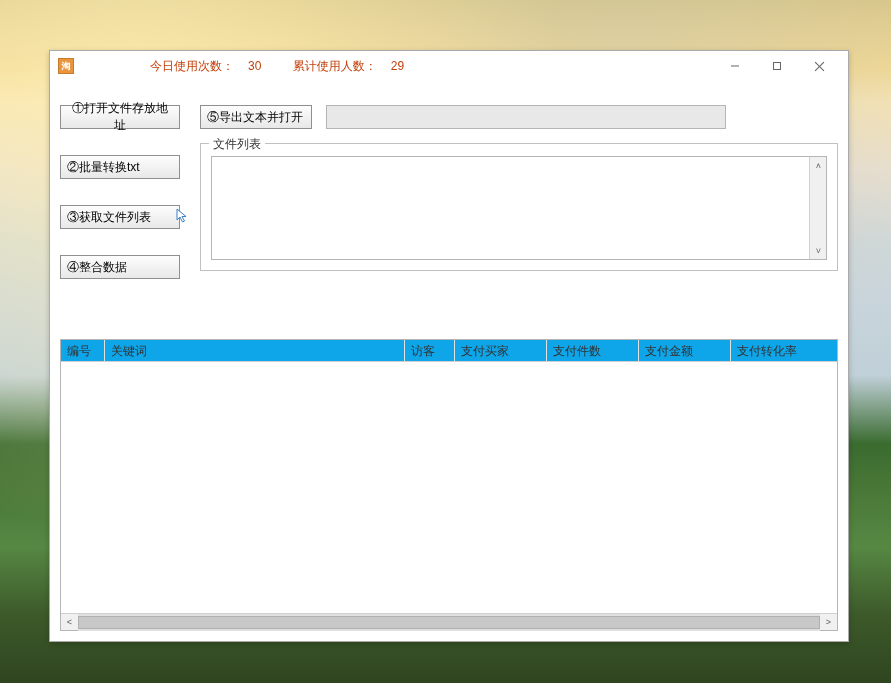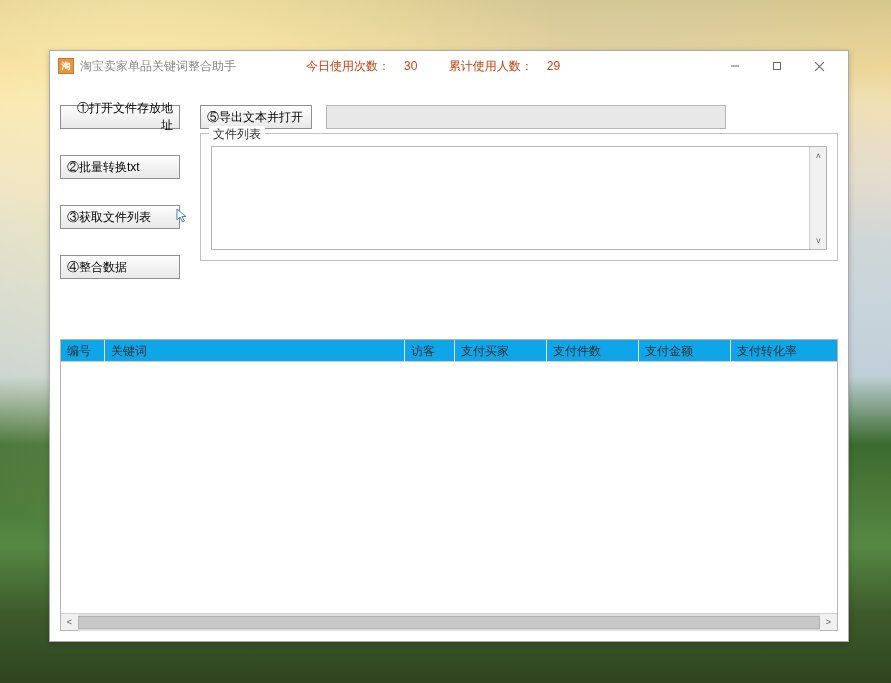--- a/index.html
+++ b/index.html
@@ -79,21 +79,21 @@
       position: absolute;
       left: 0; top: 18px;
       width: 128px;
     }
     .wf-button {
       width: 120px;
       height: 24px;
       background: linear-gradient(#fdfdfd,#e8e8e8);
       border: 1px solid #8f8f8f;
       font-size: 12px;
-      text-align: right;
+      text-align: center;
       padding: 0 6px;
       margin-bottom: 26px;
       display: flex; align-items: center;
       cursor: default;
     }
     .wf-button:last-child { margin-bottom: 0; }
     .right-area {
       position: absolute;
       left: 140px; right: 0; top: 18px;
     }
@@ -111,21 +111,21 @@
       margin-right: 14px;
     }
     .path-field {
       flex: 1;
       height: 24px;
       max-width: 400px;
       background: #e8e8e8;
       border: 1px solid #b5b5b5;
     }
     .filelist-group {
-      margin-top: 4px;
+      margin-top: 14px;
       border: 1px solid #c0c0c0;
       position: relative;
       padding: 12px 10px 10px 10px;
       height: 128px;
     }
     .group-label {
       position: absolute;
       top: -8px; left: 8px;
       background: #fff;
       padding: 0 4px;
@@ -198,21 +198,20 @@
       pointer-events: none;
       z-index: 999;
     }
   </style>
 </head>
 <body>
 
 <div class="window">
   <div class="titlebar">
     <span class="title-icon">淘</span>
-    <span class="title-text">淘宝卖家单品关键词整合助手</span>
     <span class="title-stats">
       <span>
         <span>今日使用次数：</span><span>30</span>
       </span>
       <span>
         <span>累计使用人数：</span><span>29</span>
       </span>
     </span>
     <div class="win-controls">
       <div class="win-btn">

